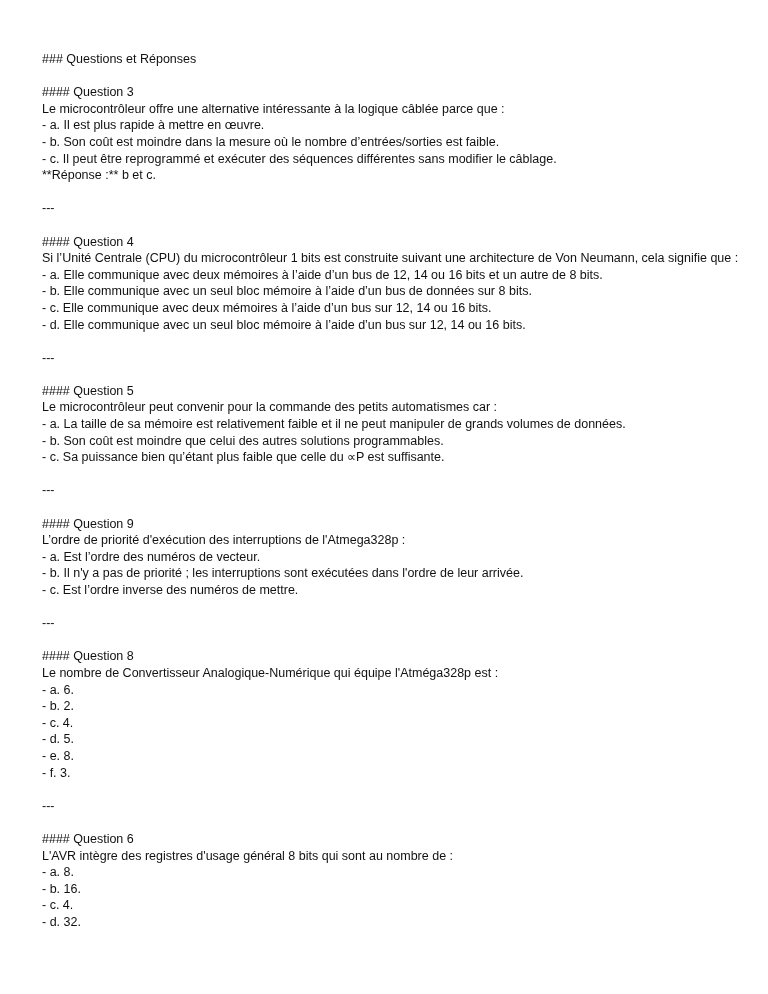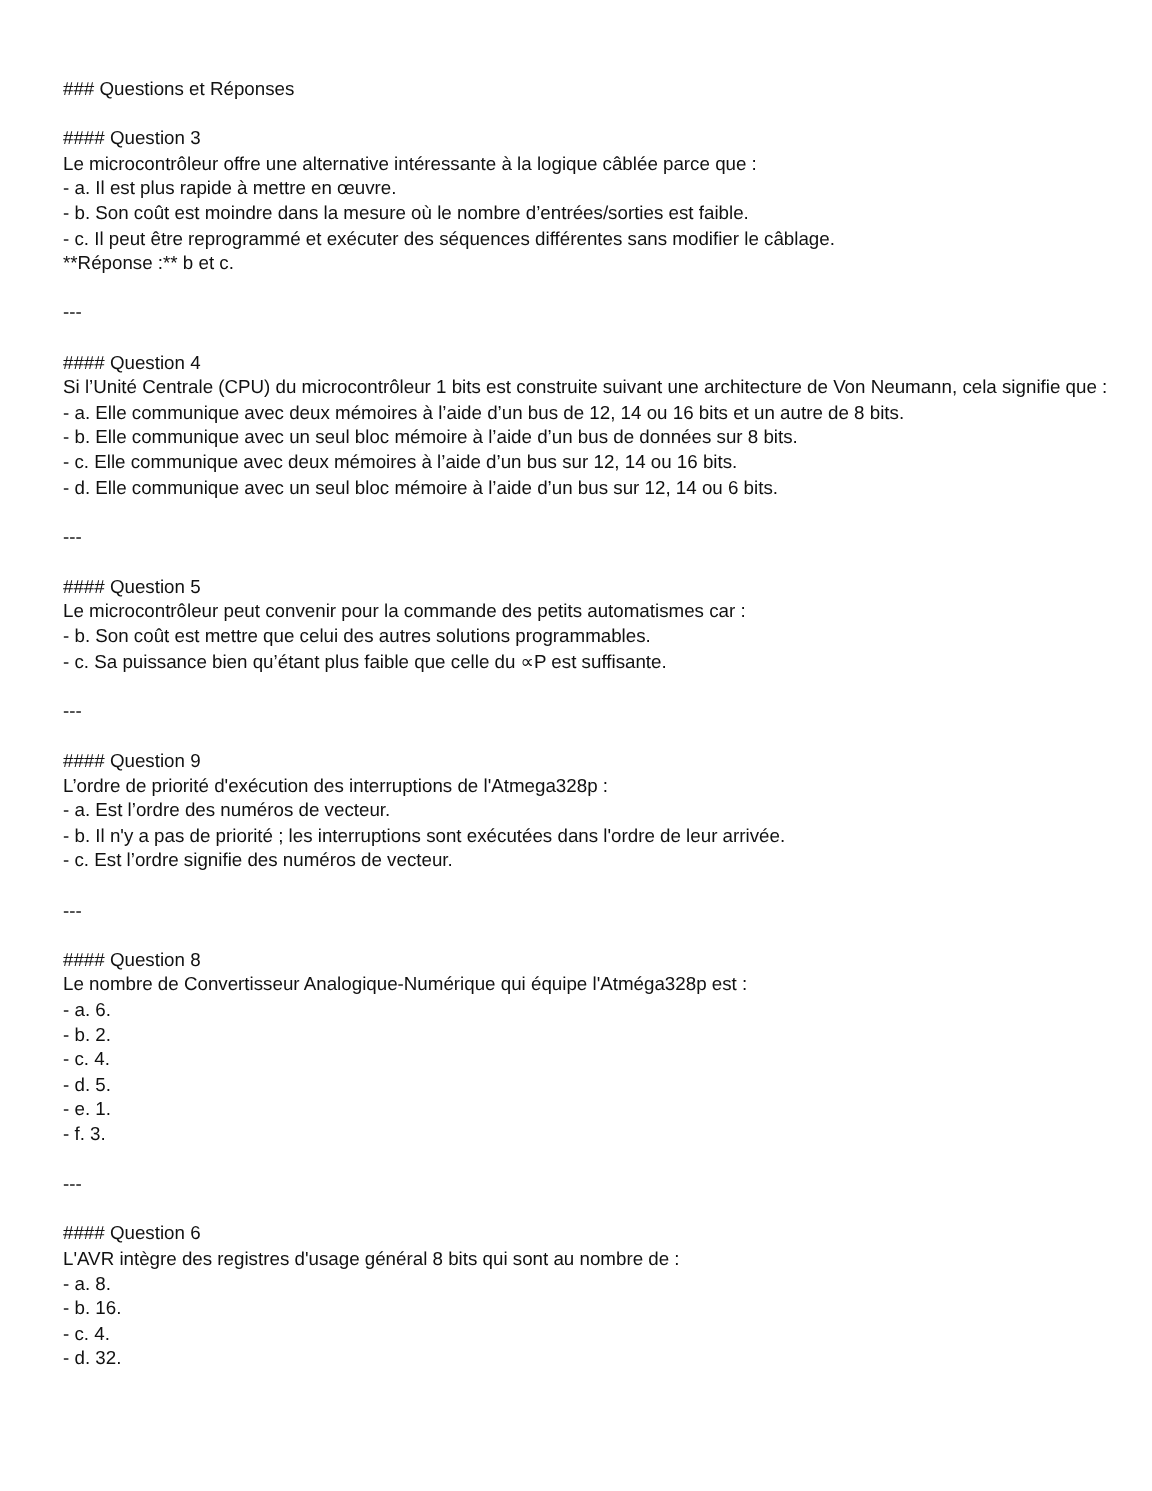--- a/index.html
+++ b/index.html
@@ -45,46 +45,47 @@
         <div class="line">- c. Il peut être reprogrammé et exécuter des séquences différentes sans modifier le câblage.</div>
         <div class="line">**Réponse :** b et c.</div>
         <div class="line"></div>
         <div class="line">---</div>
         <div class="line"></div>
         <div class="line">#### Question 4</div>
         <div class="line">Si l’Unité Centrale (CPU) du microcontrôleur 1 bits est construite suivant une architecture de Von Neumann, cela signifie que :</div>
         <div class="line">- a. Elle communique avec deux mémoires à l’aide d’un bus de 12, 14 ou 16 bits et un autre de 8 bits.</div>
         <div class="line">- b. Elle communique avec un seul bloc mémoire à l’aide d’un bus de données sur 8 bits.</div>
         <div class="line">- c. Elle communique avec deux mémoires à l’aide d’un bus sur 12, 14 ou 16 bits.</div>
-        <div class="line">- d. Elle communique avec un seul bloc mémoire à l’aide d’un bus sur 12, 14 ou 6 bits.</div>
+        <div class="line">- d. Elle communique avec un seul bloc mémoire à l’aide d’un bus sur 12, 14 ou 16 bits.</div>
         <div class="line"></div>
         <div class="line">---</div>
         <div class="line"></div>
         <div class="line">#### Question 5</div>
         <div class="line">Le microcontrôleur peut convenir pour la commande des petits automatismes car :</div>
-        <div class="line">- b. Son coût est mettre que celui des autres solutions programmables.</div>
+        <div class="line">- a. La taille de sa mémoire est relativement faible et il ne peut manipuler de grands volumes de données.</div>
+        <div class="line">- b. Son coût est moindre que celui des autres solutions programmables.</div>
         <div class="line">- c. Sa puissance bien qu’étant plus faible que celle du ∝P est suffisante.</div>
         <div class="line"></div>
         <div class="line">---</div>
         <div class="line"></div>
         <div class="line">#### Question 9</div>
         <div class="line">L’ordre de priorité d'exécution des interruptions de l'Atmega328p :</div>
         <div class="line">- a. Est l’ordre des numéros de vecteur.</div>
         <div class="line">- b. Il n'y a pas de priorité ; les interruptions sont exécutées dans l'ordre de leur arrivée.</div>
-        <div class="line">- c. Est l’ordre signifie des numéros de vecteur.</div>
+        <div class="line">- c. Est l’ordre inverse des numéros de mettre.</div>
         <div class="line"></div>
         <div class="line">---</div>
         <div class="line"></div>
         <div class="line">#### Question 8</div>
         <div class="line">Le nombre de Convertisseur Analogique-Numérique qui équipe l'Atméga328p est :</div>
         <div class="line">- a. 6.</div>
         <div class="line">- b. 2.</div>
         <div class="line">- c. 4.</div>
         <div class="line">- d. 5.</div>
-        <div class="line">- e. 1.</div>
+        <div class="line">- e. 8.</div>
         <div class="line">- f. 3.</div>
         <div class="line"></div>
         <div class="line">---</div>
         <div class="line"></div>
         <div class="line">#### Question 6</div>
         <div class="line">L'AVR intègre des registres d'usage général 8 bits qui sont au nombre de :</div>
         <div class="line">- a. 8.</div>
         <div class="line">- b. 16.</div>
         <div class="line">- c. 4.</div>
         <div class="line">- d. 32.</div>

